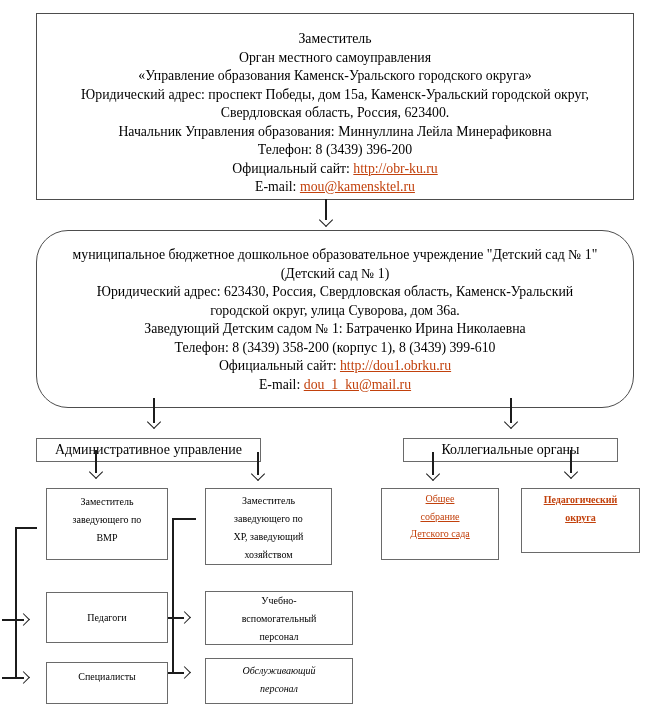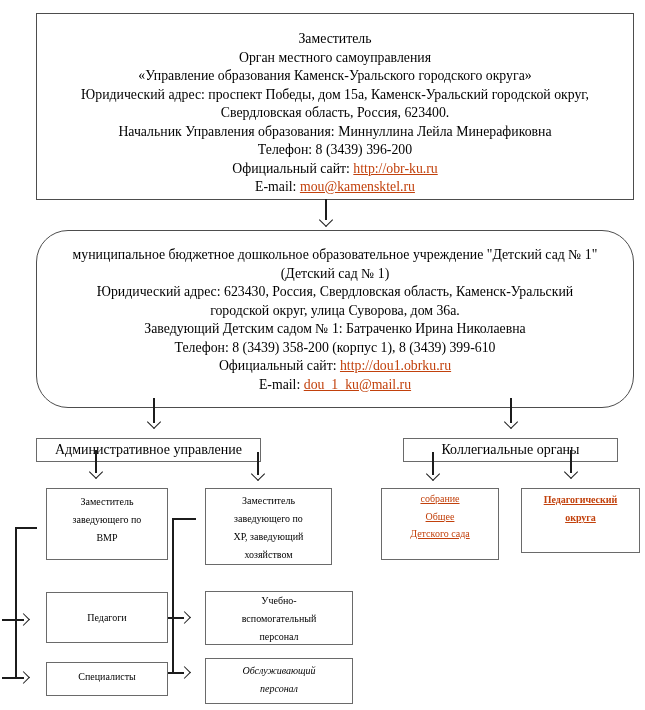--- a/index.html
+++ b/index.html
@@ -85,22 +85,22 @@
 
   <div class="box smallbox" style="left:196px;top:488px;width:127px;height:77px;padding-top:3px;">
     <div class="ln">Заместитель</div>
     <div class="ln">заведующего по</div>
     <div class="ln">ХР, заведующий</div>
     <div class="ln">хозяйством</div>
   </div>
 
   <div class="box smallbox" style="left:372px;top:488px;width:118px;height:72px;line-height:17.5px;padding-top:1px;">
     <a class="lnk" style="display:block;">
+      <div class="ln">Общее</div>
       <div class="ln">собрание</div>
-      <div class="ln">Общее</div>
       <div class="ln">Детского сада</div>
     </a>
   </div>
 
   <div class="box smallbox" style="left:512px;top:488px;width:119px;height:65px;padding-top:2px;font-weight:bold;">
     <a class="lnk" style="display:block;">
       <div class="ln">Педагогический</div>
       <div class="ln">округа</div>
     </a>
   </div>
@@ -122,21 +122,21 @@
   <div class="box smallbox" style="left:37px;top:592px;width:122px;height:51px;padding-top:16px;">
     <span>Педагоги</span>
   </div>
 
   <div class="box smallbox" style="left:196px;top:591px;width:148px;height:54px;padding-top:0px;">
     <div class="ln">Учебно-</div>
     <div class="ln">вспомогательный</div>
     <div class="ln">персонал</div>
   </div>
 
-  <div class="box smallbox" style="left:37px;top:662px;width:122px;height:34px;padding-top:5px;">
+  <div class="box smallbox" style="left:37px;top:662px;width:122px;height:42px;padding-top:5px;">
     <span>Специалисты</span>
   </div>
 
   <div class="box smallbox" style="left:196px;top:658px;width:148px;height:46px;padding-top:3px;font-style:italic;">
     <div class="ln">Обслуживающий</div>
     <div class="ln">персонал</div>
   </div>
 
 </div>
 

